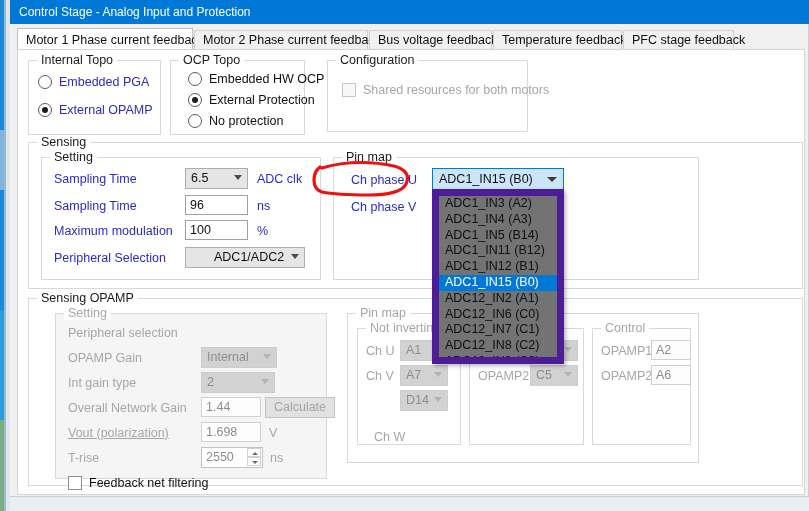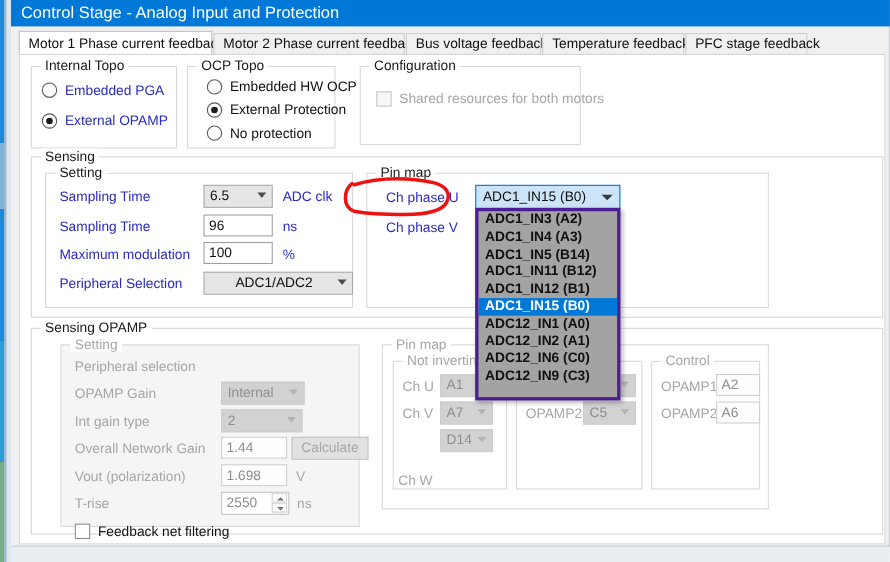--- a/index.html
+++ b/index.html
@@ -26,21 +26,21 @@
   
   .window{
     position:absolute;left:10px;top:0;width:799px;height:497px;
     background:#f0f0f0;
     border:1px solid #c8ced3;border-top:none;border-left:none;
     box-sizing:border-box;
   }
   .titlebar{
     position:absolute;left:0;top:0;width:799px;height:24px;
     background:#0078d7;color:#ffffff;
-    font-size:15px;line-height:24px;padding-left:9px;box-sizing:border-box;
+    font-size:12px;line-height:24px;padding-left:9px;box-sizing:border-box;
     white-space:nowrap;overflow:hidden;
   }
 
   
   .tabstrip{position:absolute;left:7px;top:28px;width:788px;height:22px;}
   .tab{
     position:absolute;top:2px;height:20px;
     background:#f0f0f0;border:1px solid #cfcfcf;
     box-sizing:border-box;font-size:12.5px;color:#101010;
     line-height:19px;padding:0 8px;white-space:nowrap;
@@ -101,23 +101,23 @@
   .spin .dn::after{content:"";position:absolute;left:4px;top:3px;
     border-left:3px solid transparent;border-right:3px solid transparent;border-top:3px solid #6b6b6b;}
 
   
   .dd-field{position:absolute;box-sizing:border-box;height:22px;background:#cce4f7;
     border:1px solid #0078d7;font-size:12.5px;color:#101010;padding:2px 20px 2px 6px;
     line-height:17px;white-space:nowrap;z-index:40;}
   .dd-field .arrow{position:absolute;right:6px;top:8px;width:10px;height:6px;}
   .dd-field .arrow::before{content:"";position:absolute;left:0;top:0;
     border-left:5px solid transparent;border-right:5px solid transparent;border-top:5px solid #3a3a3a;}
-  .dd-list{position:absolute;box-sizing:border-box;background:#a3a3a3;
-    border:3px solid #4c1d95;z-index:45;overflow:hidden;
-    box-shadow:2px 2px 4px rgba(0,0,0,0.28);font-weight:bold;}
+  .dd-list{position:absolute;box-sizing:border-box;background:#737373;
+    border:7px solid #4c1d95;z-index:45;overflow:hidden;
+    box-shadow:2px 2px 4px rgba(0,0,0,0.28);}
   .dd-item{font-size:12.5px;color:#101010;height:15.8px;line-height:15.5px;padding-left:6px;white-space:nowrap;}
   .dd-item.sel{background:#0078d7;color:#ffffff;}
 
   
   .annot{position:absolute;z-index:60;pointer-events:none;}
 </style>
 </head>
 <body>
 
 <div id="root">
@@ -187,21 +187,21 @@
 
           <div class="lbl blue" style="left:12px;top:41px;">Sampling Time</div>
           <div class="txt" style="left:143px;top:37px;width:63px;">96</div>
           <div class="lbl blue" style="left:215px;top:41px;">ns</div>
 
           <div class="lbl blue" style="left:12px;top:66px;text-align:right;">Maximum modulation</div>
           <div class="txt" style="left:143px;top:62px;width:63px;">100</div>
           <div class="lbl blue" style="left:215px;top:66px;">%</div>
 
           <div class="lbl blue" style="left:12px;top:93px;">Peripheral Selection</div>
-          <div class="combo light" style="left:143px;top:89px;width:136px;padding-left:28px;">
+          <div class="combo light" style="left:143px;top:89px;width:120px;padding-left:28px;">
             <span>ADC1/ADC2</span>
             <span class="arrow"></span>
           </div>
         </div>
 
         <div class="gb" style="left:304px;top:14px;width:366px;height:123px;">
           <div class="gb-title">Pin map</div>
           <div class="lbl blue" style="left:17px;top:15px;">Ch phase U</div>
           <div class="lbl blue" style="left:17px;top:42px;">Ch phase V</div>
         </div>
@@ -224,21 +224,21 @@
           <div class="lbl dim" style="left:12px;top:62px;">Int gain type</div>
           <div class="combo dim" style="left:145px;top:58px;width:74px;">
             <span>2</span>
             <span class="arrow"></span>
           </div>
 
           <div class="lbl dim" style="left:12px;top:87px;">Overall Network Gain</div>
           <div class="txt dim" style="left:145px;top:83px;width:60px;">1.44</div>
           <div class="btn" style="left:209px;top:83px;width:70px;">Calculate</div>
 
-          <div class="lbl dim" style="left:12px;top:112px;">Vout (polarization)</div>
+          <div class="lbl dim" style="left:12px;top:112px;text-decoration:underline;">Vout (polarization)</div>
           <div class="txt dim" style="left:145px;top:108px;width:60px;">1.698</div>
           <div class="lbl dim" style="left:213px;top:112px;">V</div>
 
           <div class="lbl dim" style="left:12px;top:137px;">T-rise</div>
           <div class="spin" style="left:145px;top:133px;width:62px;">
             <span>2550</span>
             <span class="up"></span>
             <span class="dn"></span>
           </div>
           <div class="lbl dim" style="left:214px;top:137px;">ns</div>
@@ -255,21 +255,21 @@
             <div class="lbl dim" style="left:8px;top:15px;">Ch U</div>
             <div class="combo dim" style="left:42px;top:11px;width:48px;">
               <span>A1</span>
               <span class="arrow"></span>
             </div>
             <div class="lbl dim" style="left:8px;top:40px;">Ch V</div>
             <div class="combo dim" style="left:42px;top:36px;width:48px;">
               <span>A7</span>
               <span class="arrow"></span>
             </div>
-            <div class="lbl dim" style="left:4px;top:65px;margin-top:36px;">Ch W</div>
+            <div class="lbl dim" style="left:16px;top:65px;margin-top:36px;">Ch W</div>
             <div class="combo dim" style="left:42px;top:61px;width:48px;">
               <span>D14</span>
               <span class="arrow"></span>
             </div>
           </div>
 
           <div class="gb" style="left:121px;top:14px;width:115px;height:117px;">
             <div class="gb-title dim">Inverting</div>
             <div class="lbl dim" style="left:8px;top:15px;">OPAMP1</div>
             <div class="combo dim" style="left:60px;top:11px;width:48px;">
@@ -300,23 +300,24 @@
     <span>ADC1_IN15 (B0)</span>
     <span class="arrow"></span>
   </div>
   <div class="dd-list" id="dd-list" style="left:432px;top:189px;width:132px;height:175px;">
       <div class="dd-item">ADC1_IN3 (A2)</div>
       <div class="dd-item">ADC1_IN4 (A3)</div>
       <div class="dd-item">ADC1_IN5 (B14)</div>
       <div class="dd-item">ADC1_IN11 (B12)</div>
       <div class="dd-item">ADC1_IN12 (B1)</div>
       <div class="dd-item sel">ADC1_IN15 (B0)</div>
-      <div class="dd-item">ADC12_IN1 (A0)</div>
       <div class="dd-item">ADC12_IN2 (A1)</div>
       <div class="dd-item">ADC12_IN6 (C0)</div>
+      <div class="dd-item">ADC12_IN7 (C1)</div>
+      <div class="dd-item">ADC12_IN8 (C2)</div>
       <div class="dd-item">ADC12_IN9 (C3)</div>
     </div>
 
   <svg class="annot" style="left:310px;top:158px;" width="110" height="48" viewBox="0 0 110 48">
     <path d="M 12,10 C 38,2 66,4 84,8 C 96,11 100,18 96,26 C 92,34 78,37 58,37 C 40,37 22,36 12,34 C 6,32 4,28 4,22 C 4,17 6,12 10,9" fill="none" stroke="#ee1111" stroke-width="3.2" stroke-linecap="round"></path>
   </svg>
 
 </div>
 
 </body></html>

